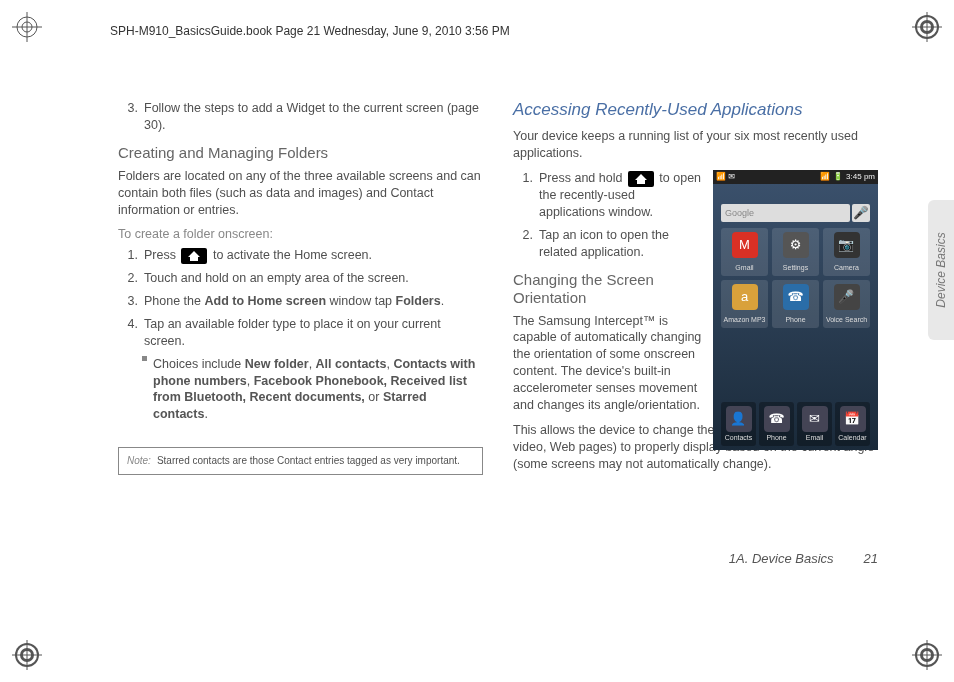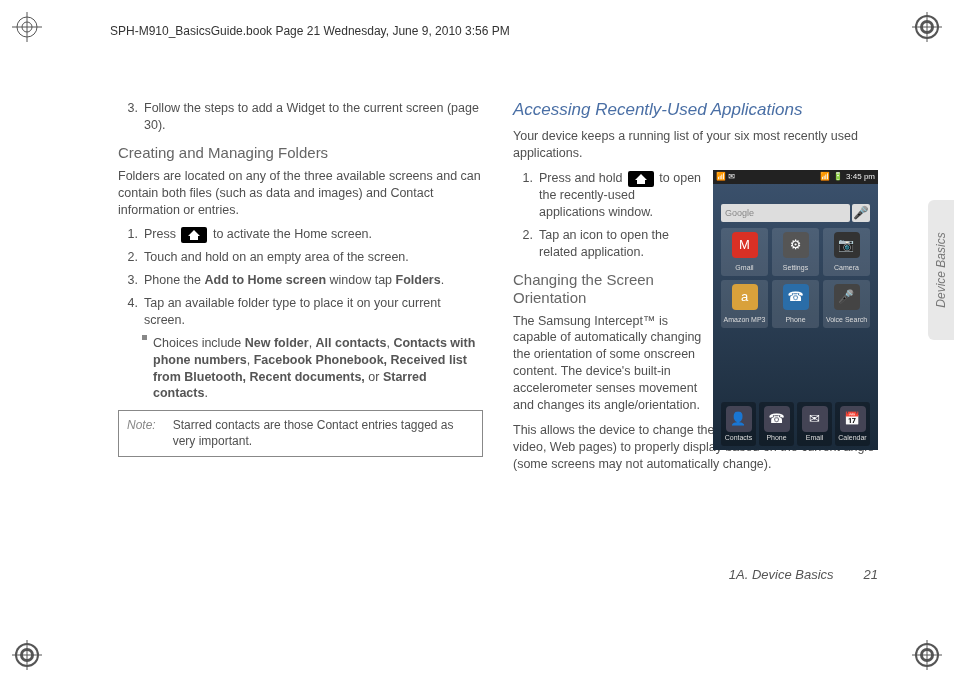--- a/index.html
+++ b/index.html
@@ -85,24 +85,24 @@
     background: #888;
     margin-right: 6px;
     vertical-align: middle;
     flex-shrink: 0;
   }
   .sub-bullet { display: flex; padding-left: 24px; margin-bottom: 4px; }
   .bold { font-weight: bold; color: #555; }
   .note-box {
     border: 1px solid #888;
     padding: 6px 8px;
-    margin-top: 8px;
-    font-size: 12px;
-    display: flex;
-    gap: 17px;
+    margin-top: 24px;
+    font-size: 10px;
+    display: flex;
+    gap: 6px;
   }
   .note-label { font-style: italic; color: #888; flex-shrink: 0; }
   .phone-fig {
     float: right;
     width: 165px;
     height: 240px;
     margin: 0 0 6px 10px;
   }
   .phone-fig .statusbar {
     height: 14px;
@@ -195,21 +195,21 @@
   }
   .side-tab span {
     transform: rotate(-90deg);
     font-style: italic;
     font-size: 12px;
     color: #777;
     white-space: nowrap;
   }
   .footer {
     position: absolute;
-    bottom: 100px;
+    bottom: 116px;
     left: 118px;
     width: 760px;
     display: flex;
     justify-content: flex-end;
     gap: 30px;
     font-size: 13px;
     color: #555;
   }
   .footer .sec { font-style: italic; }
   .footer .num { font-style: italic; }
@@ -266,20 +266,21 @@
 <div class="page">
 
   <div class="col">
     <div class="step">
       <div class="step-num">3.</div>
       <div class="step-body">Follow the steps to add a Widget to the current screen (page 30).</div>
     </div>
 
     <div class="sub-h">Creating and Managing Folders</div>
     <p>Folders are located on any of the three available screens and can contain both files (such as data and images) and Contact information or entries.</p>
+    <div class="intro-h">To create a folder onscreen:</div>
 
     <div class="step">
       <div class="step-num">1.</div>
       <div class="step-body">
         <span>Press </span>
         <span class="home-icon">
           <svg width="14" height="12" viewBox="0 0 14 12">
               <path d="M7 1 L13 7 L11 7 L11 11 L3 11 L3 7 L1 7 Z" fill="#fff"></path>
             </svg>
         </span>

